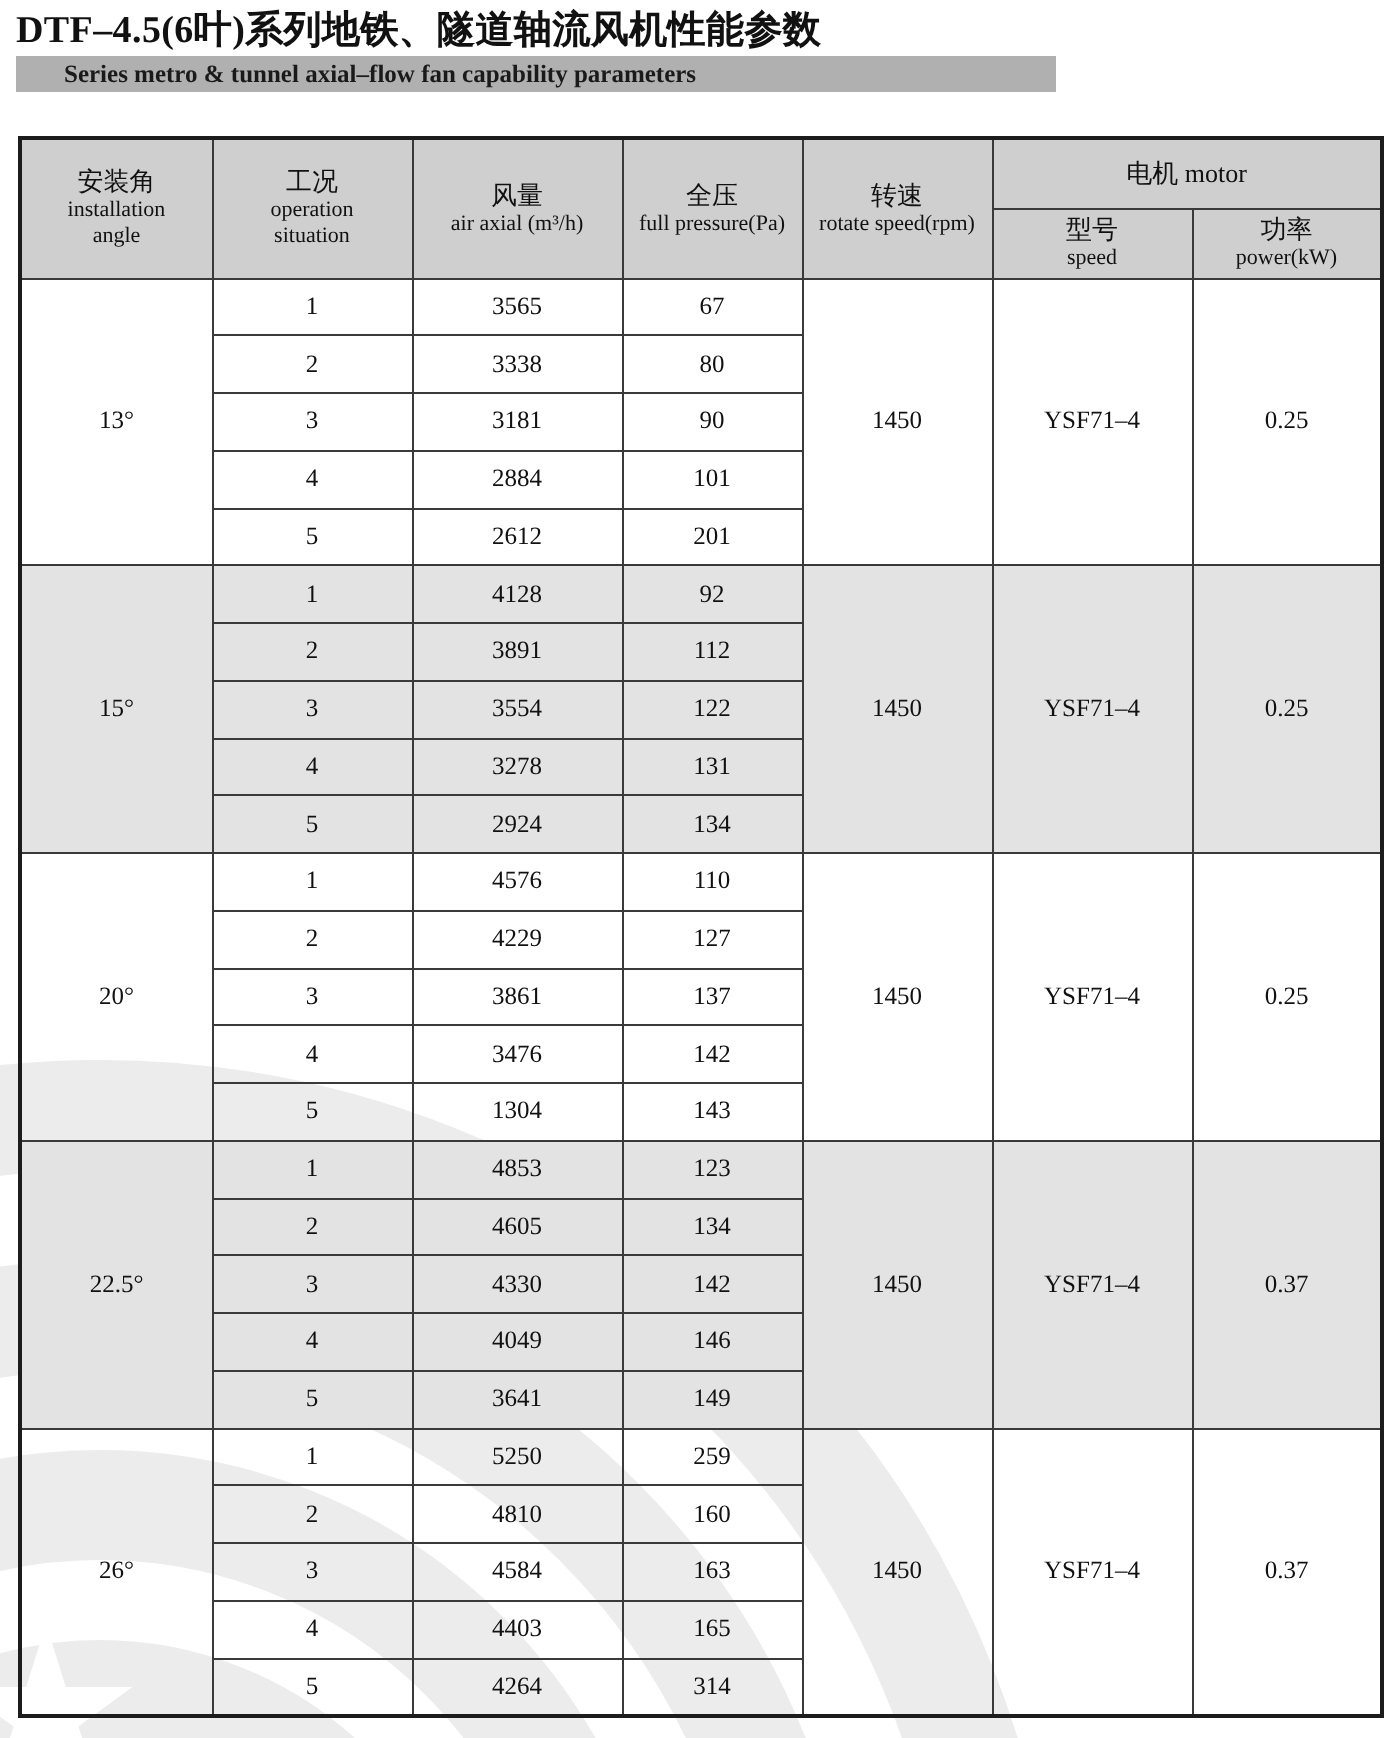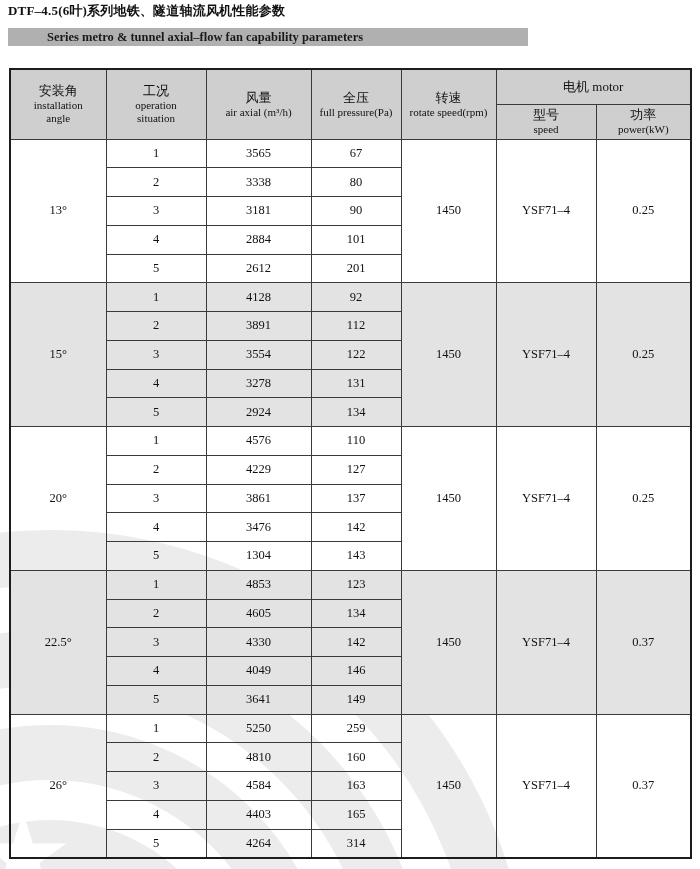--- a/index.html
+++ b/index.html
@@ -29,28 +29,28 @@
     position:absolute; left:-22px; top:812px; width:90px; height:90px;
     background:#ffffff;
     clip-path:polygon(50% 0%, 61% 35%, 98% 35%, 68% 57%, 79% 91%, 50% 70%, 21% 91%, 32% 57%, 2% 35%, 39% 35%);
   }
 
   
   .content { position:relative; z-index:1; }
 
   .doc-title {
     position:absolute; left:8px; top:2px;
-    font-size:13px; font-weight:bold; letter-spacing:0.2px;
+    font-size:19px; font-weight:bold; letter-spacing:0.2px;
     white-space:nowrap;
   }
   .subtitle-bar {
     position:absolute; left:8px; top:28px; width:520px; height:18px;
     background:#b0b0b0;
     display:flex; align-items:center;
-    padding-left:39px;
+    padding-left:24px;
   }
   .subtitle-bar span {
     font-size:12.5px; font-weight:bold; color:#1a1a1a; white-space:nowrap;
   }
 
   
   table.spec {
     position:absolute; left:9px; top:68px;
     width:681px; height:789px;
     border-collapse:collapse; table-layout:fixed;

